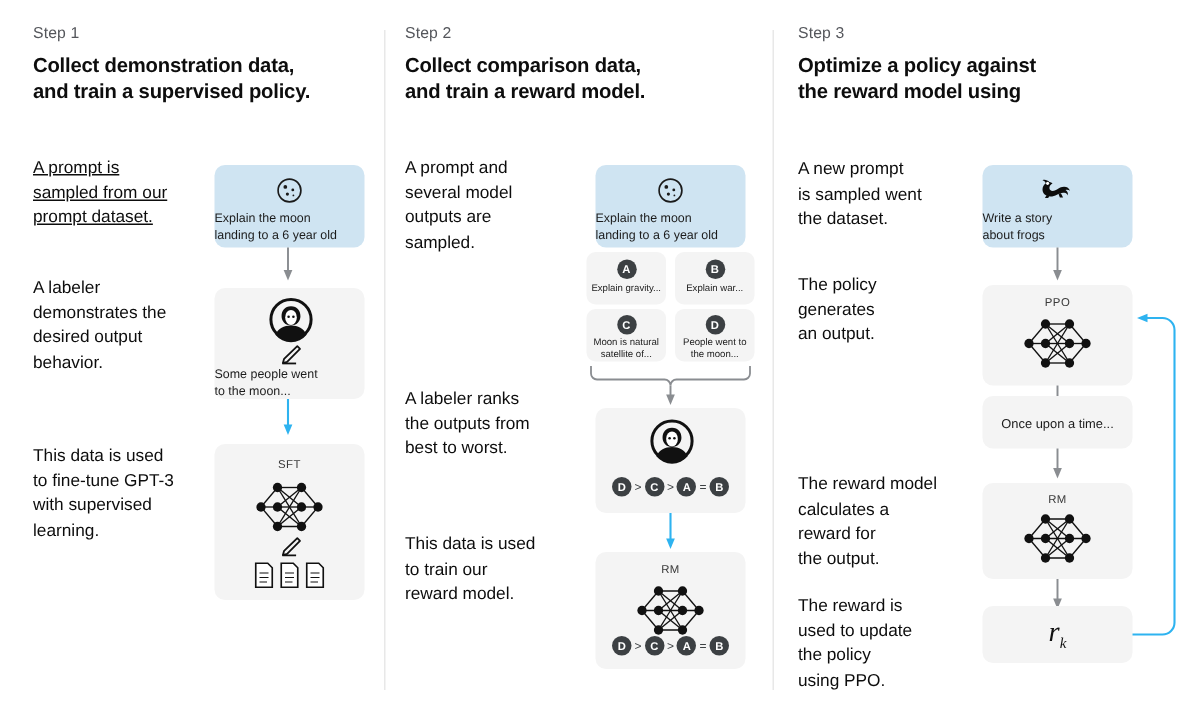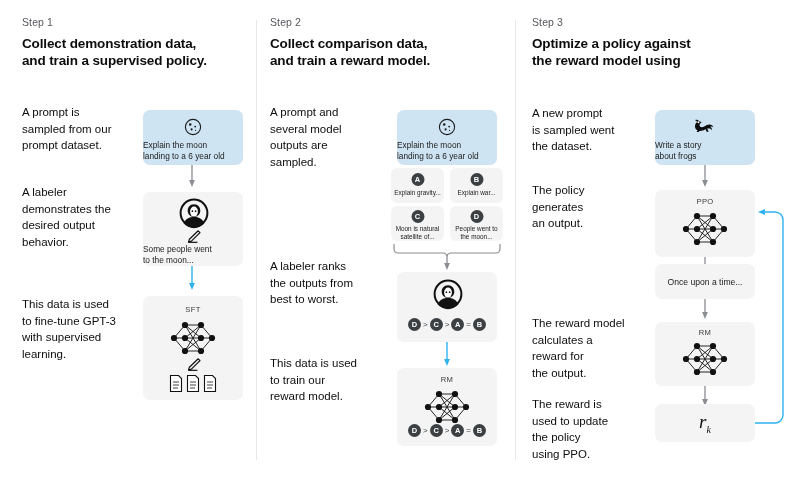--- a/index.html
+++ b/index.html
@@ -135,21 +135,21 @@
 
   <div class="divider d1"></div>
   <div class="divider d2"></div>
 
   <div class="col col1">
 
     <div class="step-label" style="left:22px;top:16px;">Step 1</div>
     <div class="step-title" style="left:22px;top:52px;width:230px;">and train a supervised policy.</div>
     <div class="step-title" style="left:22px;top:35px;width:230px;">Collect demonstration data,</div>
 
-    <div class="body-text" style="left:22px;top:104px;width:115px;white-space:pre-line;">A prompt is
+    <div class="body-text" style="left:22px;top:104px;width:115px;white-space:pre-line;text-decoration:underline;">A prompt is
 sampled from our
 prompt dataset.</div>
     <div class="body-text" style="left:22px;top:184px;width:125px;white-space:pre-line;">A labeler
 demonstrates the
 desired output
 behavior.</div>
     <div class="body-text" style="left:22px;top:296px;width:130px;white-space:pre-line;">This data is used
 to fine-tune GPT-3
 with supervised
 learning.</div>

